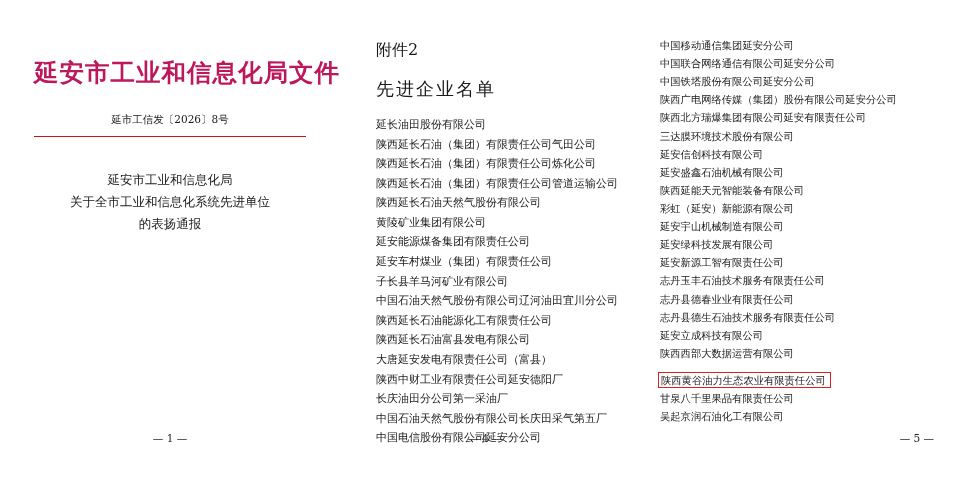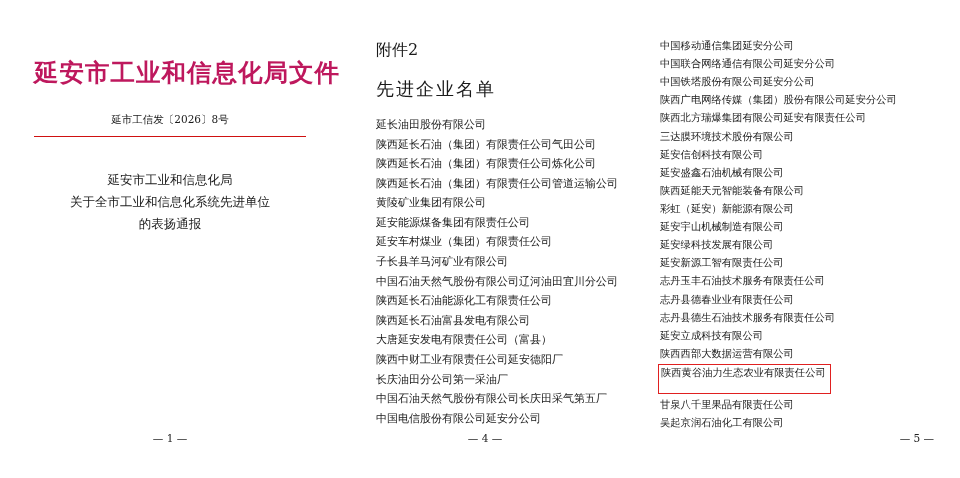--- a/index.html
+++ b/index.html
@@ -117,22 +117,22 @@
     width: 330px;
     padding: 36px 24px 0 30px;
   }
   .page-3 .company-list li {
     font-size: 10.3px;
     line-height: 1.76;
   }
   .highlight-box {
     display: inline-block;
     border: 1.4px solid #e02020;
-    padding: 1px 4px 14px 2px;
-    margin: 2px 0 1px -2px;
+    padding: 1px 4px 0 2px;
+    margin: 10px 0 1px -2px;
     line-height: 1.3;
   }
 </style>
 </head>
 <body>
 
 <div class="page-wrap">
 
   <section class="page page-1">
     <div class="doc-title">延安市工业和信息化局文件</div>
@@ -147,20 +147,21 @@
   </section>
 
   <section class="page page-2">
     <div class="attachment-label">附件2</div>
     <div class="list-title">先进企业名单</div>
     <ul class="company-list">
       <li>延长油田股份有限公司</li>
       <li>陕西延长石油（集团）有限责任公司气田公司</li>
       <li>陕西延长石油（集团）有限责任公司炼化公司</li>
       <li>陕西延长石油（集团）有限责任公司管道运输公司</li>
+      <li>陕西延长石油天然气股份有限公司</li>
       <li>黄陵矿业集团有限公司</li>
       <li>延安能源煤备集团有限责任公司</li>
       <li>延安车村煤业（集团）有限责任公司</li>
       <li>子长县羊马河矿业有限公司</li>
       <li>中国石油天然气股份有限公司辽河油田宜川分公司</li>
       <li>陕西延长石油能源化工有限责任公司</li>
       <li>陕西延长石油富县发电有限公司</li>
       <li>大唐延安发电有限责任公司（富县）</li>
       <li>陕西中财工业有限责任公司延安德阳厂</li>
       <li>长庆油田分公司第一采油厂</li>

